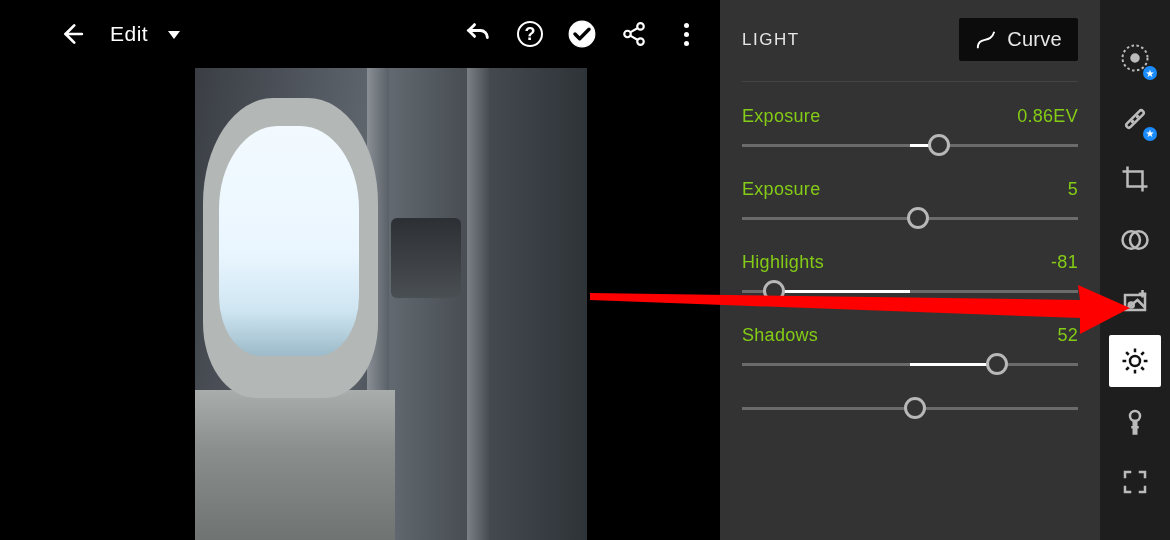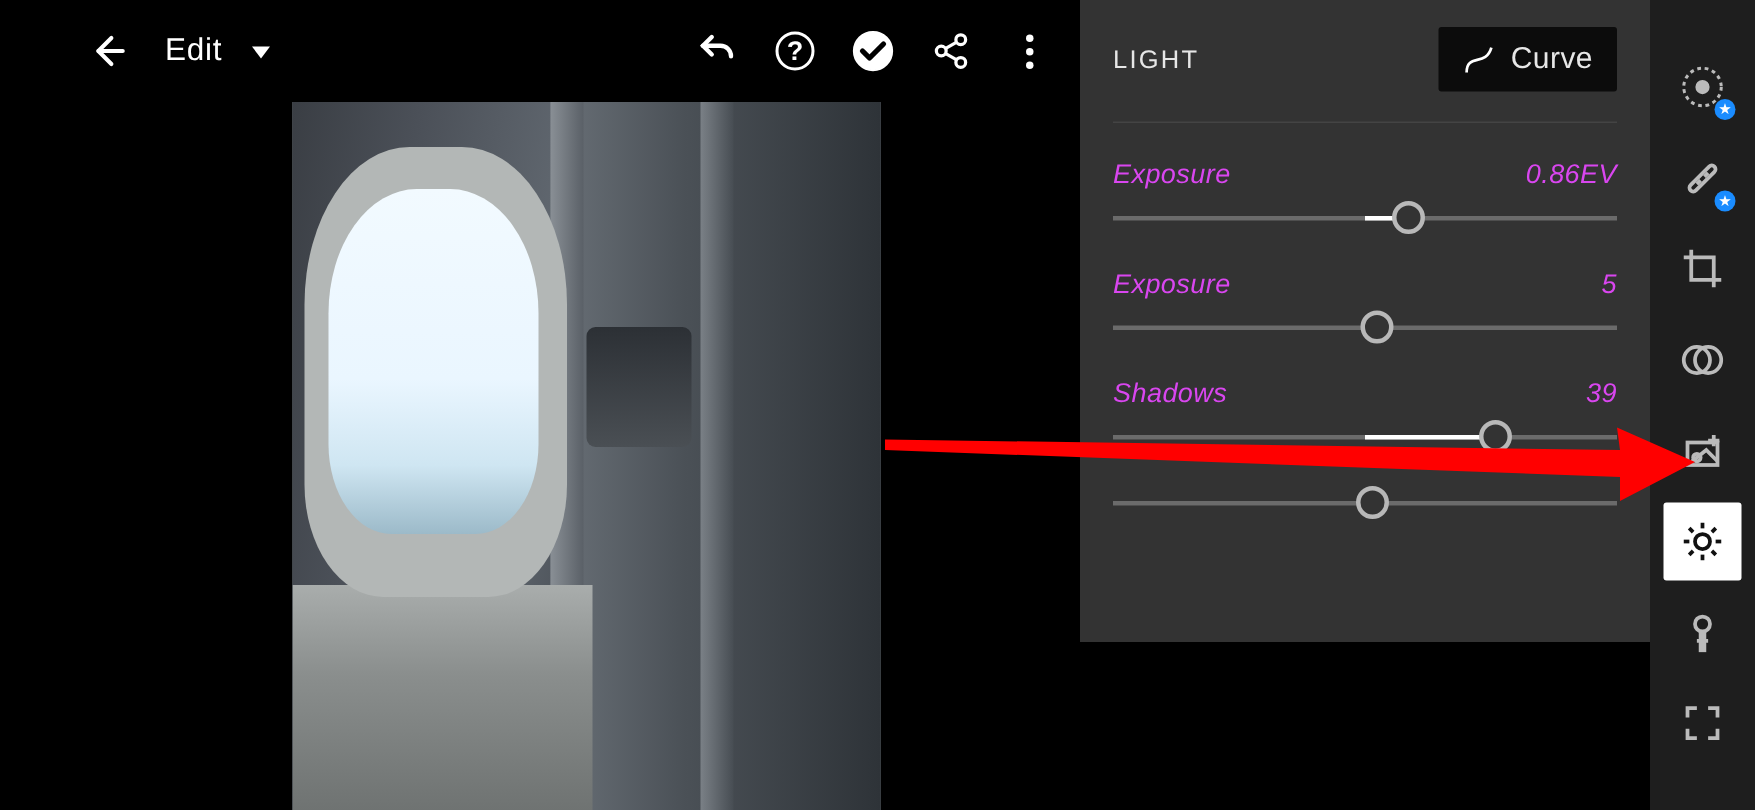--- a/index.html
+++ b/index.html
@@ -86,21 +86,21 @@
       background: linear-gradient(90deg,#6a7178 0%,#4b5157 40%,#2e3338 100%);
     }
     .photo .seat .ridge1 { position:absolute; left:0; top:0; width:22px; height:100%; background:linear-gradient(90deg,#898f95,#5a6067);}
     .photo .seat .ridge2 { position:absolute; left:100px; top:0; width:22px; height:100%; background:linear-gradient(90deg,#7a8086,#474d53);}
     .photo .seat .tray  { position:absolute; left:24px; top:150px; width:70px; height:80px; background:linear-gradient(180deg,#2c3035,#4a4f54); border-radius:6px;}
     .photo .below { position:absolute; left:0; bottom:0; height:150px; width:200px; background:linear-gradient(180deg,#a9adac,#8a8e8d 40%,#6f7372);}
 
     
     .right-pane {
       width: 380px;
-      height: 428px;
+      height: 540px;
       background: #333333;
       display:flex;
       flex-direction: column;
       padding: 18px 22px 14px 22px;
       color:#e7e7e7;
       font-size: 18px;
       letter-spacing: 0.3px;
     }
     .panel-header {
       display:flex; align-items:center; justify-content:space-between;
@@ -113,21 +113,21 @@
       background: #0c0c0c;
       padding: 10px 16px;
       border-radius: 2px;
       display:flex; align-items:center; gap:10px;
       font-size: 20px;
     }
     .curve-btn svg { stroke:#fff; fill:none;}
 
     .sliders { flex:1; display:flex; flex-direction:column; gap:24px; padding-top:16px;}
     .slider-row {}
-    .slider-head { display:flex; justify-content:space-between; font-size:18px; color:#d946ef; margin-bottom:8px;font-style:italic;}
+    .slider-head { display:flex; justify-content:space-between; font-size:18px; color:#84cc16; margin-bottom:8px;}
     .slider-track {
       position:relative; height:20px; display:flex; align-items:center;
     }
     .track-bg { position:absolute; left:0; right:0; height:3px; background:#6b6b6b; }
     .track-fill-white { position:absolute; height:3px; background:#fff; }
     .thumb {
       position:absolute; width:22px; height:22px; border:3px solid #b8b8b8;
       background:#333; border-radius:50%; transform:translateX(-50%);
     }
 
@@ -259,22 +259,33 @@
           <span>5</span>
         </div>
         <div class="slider-track">
           <div class="track-bg"></div>
           <div class="track-fill-white" style="left: 50%; width: 2.5%;"></div>
           <div class="thumb" style="left: 52.5%;"></div>
         </div>
       </div>
       <div class="slider-row">
         <div class="slider-head">
+          <span>Highlights</span>
+          <span>-81</span>
+        </div>
+        <div class="slider-track">
+          <div class="track-bg"></div>
+          <div class="track-fill-white" style="left: 9.5%; width: 40.5%;"></div>
+          <div class="thumb" style="left: 9.5%;"></div>
+        </div>
+      </div>
+      <div class="slider-row">
+        <div class="slider-head">
           <span>Shadows</span>
-          <span>39</span>
+          <span>52</span>
         </div>
         <div class="slider-track">
           <div class="track-bg"></div>
           <div class="track-fill-white" style="left: 50%; width: 26%;"></div>
           <div class="thumb" style="left: 76%;"></div>
         </div>
       </div>
       <div class="slider-row">
         <div class="slider-track">
           <div class="track-bg"></div>

